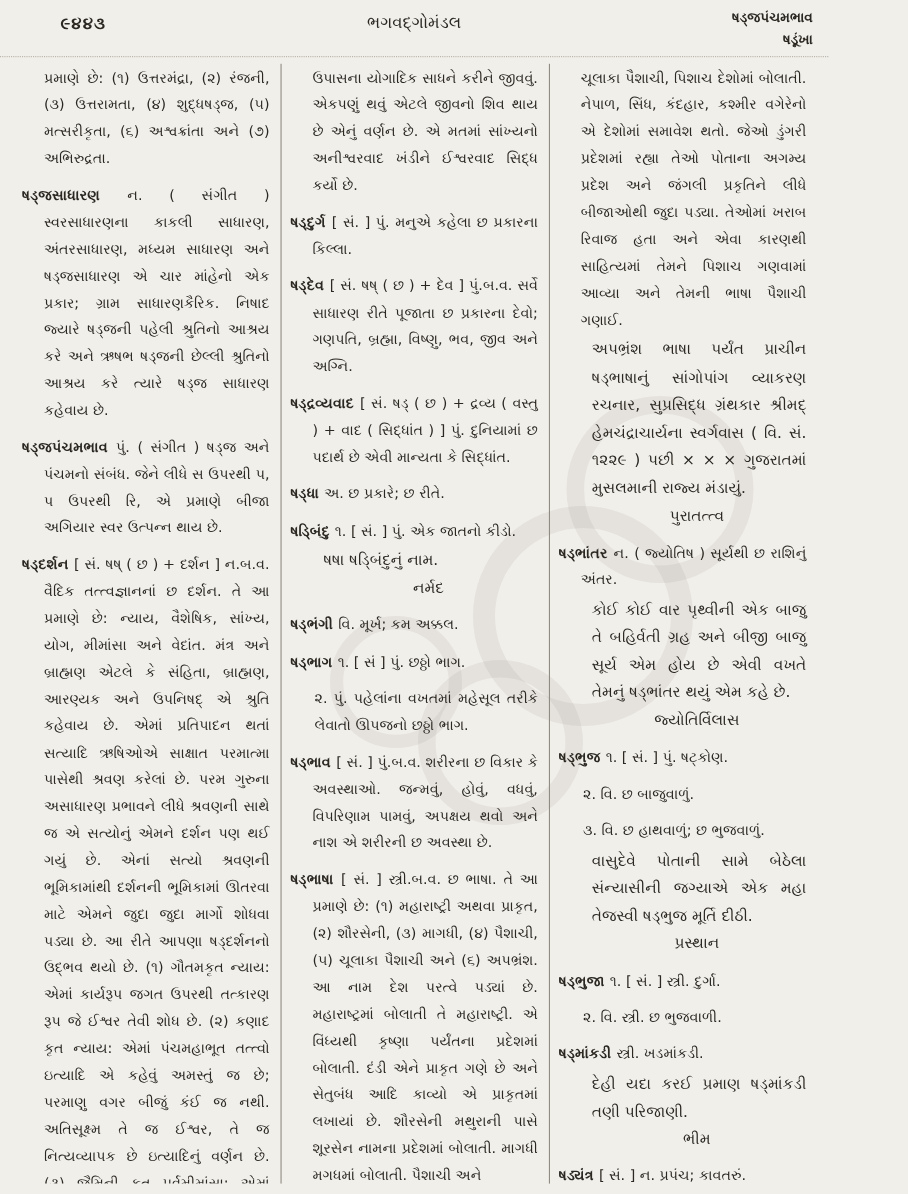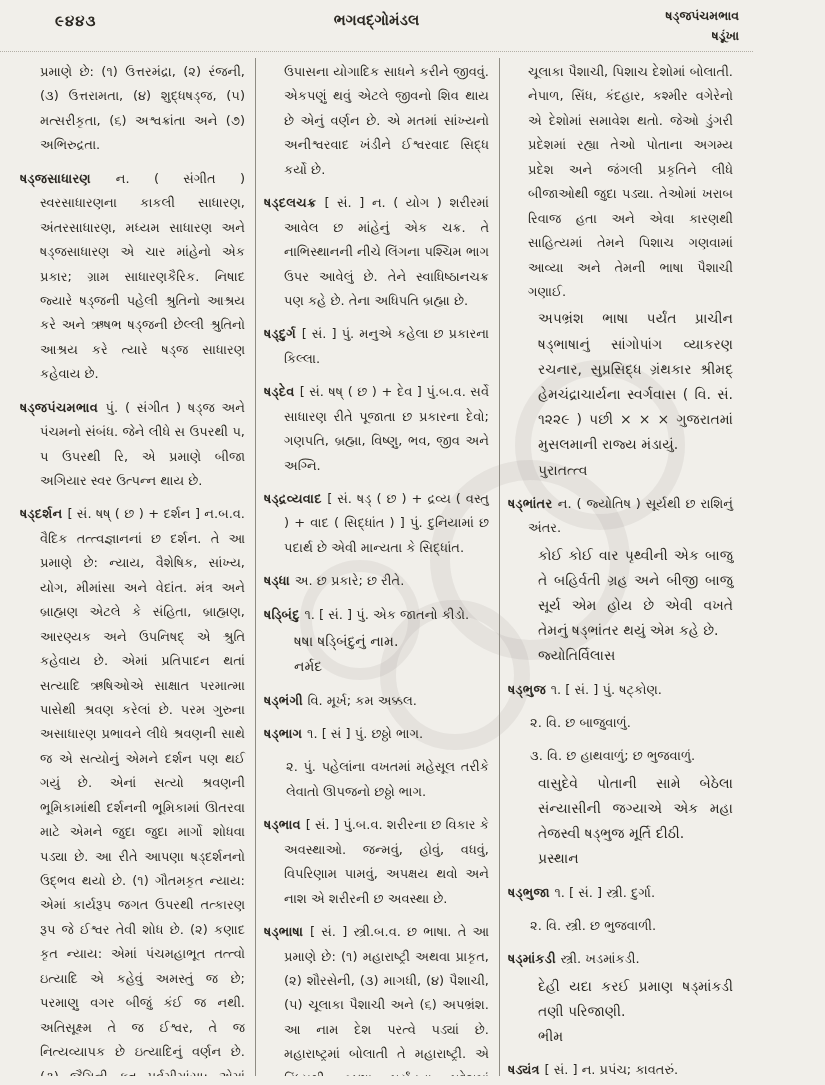--- a/index.html
+++ b/index.html
@@ -23,21 +23,21 @@
     height:52px;
     padding:10px 14px 0 55px;
     border-bottom:1px dotted #b3afa6;
   }
   .pageno{
     position:absolute;left:55px;top:12px;
     font-size:15px;letter-spacing:1px;font-weight:bold;
   }
   .title{
     position:absolute;left:0;right:0;top:11px;
-    text-align:center;font-size:15px;font-weight:bold;
+    text-align:center;font-size:15px;font-weight:normal;
   }
   .guides{
     position:absolute;right:14px;top:6px;
     display:flex;flex-direction:column;align-items:flex-end;
     font-size:12.5px;font-weight:bold;line-height:1.6;
   }
   .watermark{position:absolute;inset:0;pointer-events:none;z-index:0;}
   .ring{position:absolute;border-radius:50%;border:16px solid var(--wm);}
   .ring.r1{width:170px;height:170px;left:515px;top:360px;}
   .ring.r2{width:200px;height:200px;left:430px;top:460px;border-width:20px;}
@@ -66,21 +66,21 @@
   .blk.entry{padding-left:20px;text-indent:-20px;}
   .blk.cont{padding-left:20px;}
   .blk.sense{margin-left:10px;padding-left:12px;}
   .blk.quote{
     margin-left:30px;
     font-size:14px;
     line-height:1.8;
     margin-top:2px;
   }
   .hw{font-weight:bold;letter-spacing:.2px;}
-  .cite{display:block;text-align:left;padding-right:4px;font-weight:normal;}
+  .cite{display:block;text-align:center;padding-right:4px;font-weight:normal;}
 </style>
 </head>
 <body>
 
 <div class="page">
 
   <header>
     <span class="pageno">૯૪૪૩</span>
     <span class="title">ભગવદ્ગોમંડલ</span>
     <span class="guides">
@@ -98,21 +98,20 @@
 
   <main class="cols">
     <section class="col">
         <p class="blk cont">પ્રમાણે છે: (૧) ઉત્તરમંદ્રા, (૨) રંજની, (૩) ઉત્તરામતા, (૪) શુદ્ધષડ્જ, (૫) મત્સરીકૃતા, (૬) અશ્વક્રાંતા અને (૭) અભિરુદ્રતા.</p>
         <p class="blk entry"><span class="hw">ષડ્જસાધારણ </span>ન. ( સંગીત ) સ્વરસાધારણના કાકલી સાધારણ, અંતરસાધારણ, મધ્યમ સાધારણ અને ષડ્જસાધારણ એ ચાર માંહેનો એક પ્રકાર; ગ્રામ સાધારણકૈરિક. નિષાદ જ્યારે ષડ્જની પહેલી શ્રુતિનો આશ્રય કરે અને ઋષભ ષડ્જની છેલ્લી શ્રુતિનો આશ્રય કરે ત્યારે ષડ્જ સાધારણ કહેવાય છે.</p>
         <p class="blk entry"><span class="hw">ષડ્જપંચમભાવ </span>પું. ( સંગીત ) ષડ્જ અને પંચમનો સંબંધ. જેને લીધે સ ઉપરથી પ, પ ઉપરથી રિ, એ પ્રમાણે બીજા અગિયાર સ્વર ઉત્પન્ન થાય છે.</p>
         <p class="blk entry"><span class="hw">ષડ્દર્શન </span>[ સં. ષષ્ ( છ ) + દર્શન ] ન.બ.વ. વૈદિક તત્ત્વજ્ઞાનનાં છ દર્શન. તે આ પ્રમાણે છે: ન્યાય, વૈશેષિક, સાંખ્ય, યોગ, મીમાંસા અને વેદાંત. મંત્ર અને બ્રાહ્મણ એટલે કે સંહિતા, બ્રાહ્મણ, આરણ્યક અને ઉપનિષદ્ એ શ્રુતિ કહેવાય છે. એમાં પ્રતિપાદન થતાં સત્યાદિ ઋષિઓએ સાક્ષાત પરમાત્મા પાસેથી શ્રવણ કરેલાં છે. પરમ ગુરુના અસાધારણ પ્રભાવને લીધે શ્રવણની સાથે જ એ સત્યોનું એમને દર્શન પણ થઈ ગયું છે. એનાં સત્યો શ્રવણની ભૂમિકામાંથી દર્શનની ભૂમિકામાં ઊતરવા માટે એમને જુદા જુદા માર્ગો શોધવા પડ્યા છે. આ રીતે આપણા ષડ્દર્શનનો ઉદ્ભવ થયો છે. (૧) ગૌતમકૃત ન્યાય: એમાં કાર્યરૂપ જગત ઉપરથી તત્કારણ રૂપ જે ઈશ્વર તેવી શોધ છે. (૨) કણાદ કૃત ન્યાય: એમાં પંચમહાભૂત તત્ત્વો ઇત્યાદિ એ કહેવું અમસ્તું જ છે; પરમાણુ વગર બીજું કંઈ જ નથી. અતિસૂક્ષ્મ તે જ ઈશ્વર, તે જ નિત્યવ્યાપક છે ઇત્યાદિનું વર્ણન છે. (૩) જૈમિની કૃત પૂર્વમીમાંસા: એમાં વેદના આધારથી કર્મ જ સત્ય છે વગેરે વર્ણવેલું છે. (૪) વેદવ્યાસ કૃત ઉત્તરમીમાંસા અથવા વેદાંતશાસ્ત્ર: એક બ્રહ્મ જ સત્ય છે અને જગત મિથ્યા છે એ વિષે વર્ણન છે. (૫) કપિલ કૃત સાંખ્ય: તેમાં અનેક તત્ત્વોની સંખ્યાએ કરીને તેઓ પ્રકૃતિ થકી ઉત્પન્ન થાય છે તે તત્ત્વો તથા તે પ્રકૃતિ આ થકી ભિન્ન છે અને જેવો આત્મા નિત્ય તેવી જ પ્રકૃતિ નિત્ય. સારાંશ કે, પ્રકૃતિ પુરુષ અનાદિ સિદ્ધ છે. જેવો પુરુષ તેવી તેની છાયા પ્રકૃતિ. તેથી જ જગતની ઉત્પત્તિ, સ્થિતિ અને લય વગેરે થાય છે. તો ઈશ્વરની આવશ્યકતા શું કરવા ? એવું વર્ણન છે. (૬) પાતંજલિ કૃત યોગ: એમાં સર્વ શક્તિમાન, સર્વજ્ઞ જે ઈશ્વર તેના જેવો યોગ એટલે એકપણું કરવું.</p>
       </section>
     <section class="col">
         <p class="blk cont">ઉપાસના યોગાદિક સાધને કરીને જીવવું. એકપણું થવું એટલે જીવનો શિવ થાય છે એનું વર્ણન છે. એ મતમાં સાંખ્યનો અનીશ્વરવાદ ખંડીને ઈશ્વરવાદ સિદ્ધ કર્યો છે.</p>
-        <p class="blk entry"><span class="hw">ષડ્દલચક્ર </span>[ સં. ] ન. ( યોગ ) શરીરમાં આવેલ છ માંહેનું એક ચક્ર. તે નાભિસ્થાનની નીચે લિંગના પશ્ચિમ ભાગ ઉપર આવેલું છે. તેને સ્વાધિષ્ઠાનચક્ર પણ કહે છે. તેના અધિપતિ બ્રહ્મા છે.</p>
         <p class="blk entry"><span class="hw">ષડ્દુર્ગ </span>[ સં. ] પું. મનુએ કહેલા છ પ્રકારના કિલ્લા.</p>
         <p class="blk entry"><span class="hw">ષડ્દેવ </span>[ સં. ષષ્ ( છ ) + દેવ ] પું.બ.વ. સર્વે સાધારણ રીતે પૂજાતા છ પ્રકારના દેવો; ગણપતિ, બ્રહ્મા, વિષ્ણુ, ભવ, જીવ અને અગ્નિ.</p>
         <p class="blk entry"><span class="hw">ષડ્દ્રવ્યવાદ </span>[ સં. ષડ્ ( છ ) + દ્રવ્ય ( વસ્તુ ) + વાદ ( સિદ્ધાંત ) ] પું. દુનિયામાં છ પદાર્થ છે એવી માન્યતા કે સિદ્ધાંત.</p>
         <p class="blk entry"><span class="hw">ષડ્ધા </span>અ. છ પ્રકારે; છ રીતે.</p>
         <p class="blk entry"><span class="hw">ષડ્બિંદુ </span>૧. [ સં. ] પું. એક જાતનો કીડો.</p>
         <p class="blk quote">ષષા ષડ્બિંદુનું નામ.<span class="cite">નર્મદ</span></p>
         <p class="blk entry"><span class="hw">ષડ્ભંગી </span>વિ. મૂર્ખ; કમ અક્કલ.</p>
         <p class="blk entry"><span class="hw">ષડ્ભાગ </span>૧. [ સં ] પું. છઠ્ઠો ભાગ.</p>
         <p class="blk sense">૨. પું. પહેલાંના વખતમાં મહેસૂલ તરીકે લેવાતો ઊપજનો છઠ્ઠો ભાગ.</p>
         <p class="blk entry"><span class="hw">ષડ્ભાવ </span>[ સં. ] પું.બ.વ. શરીરના છ વિકાર કે અવસ્થાઓ. જન્મવું, હોવું, વધવું, વિપરિણામ પામવું, અપક્ષય થવો અને નાશ એ શરીરની છ અવસ્થા છે.</p>

